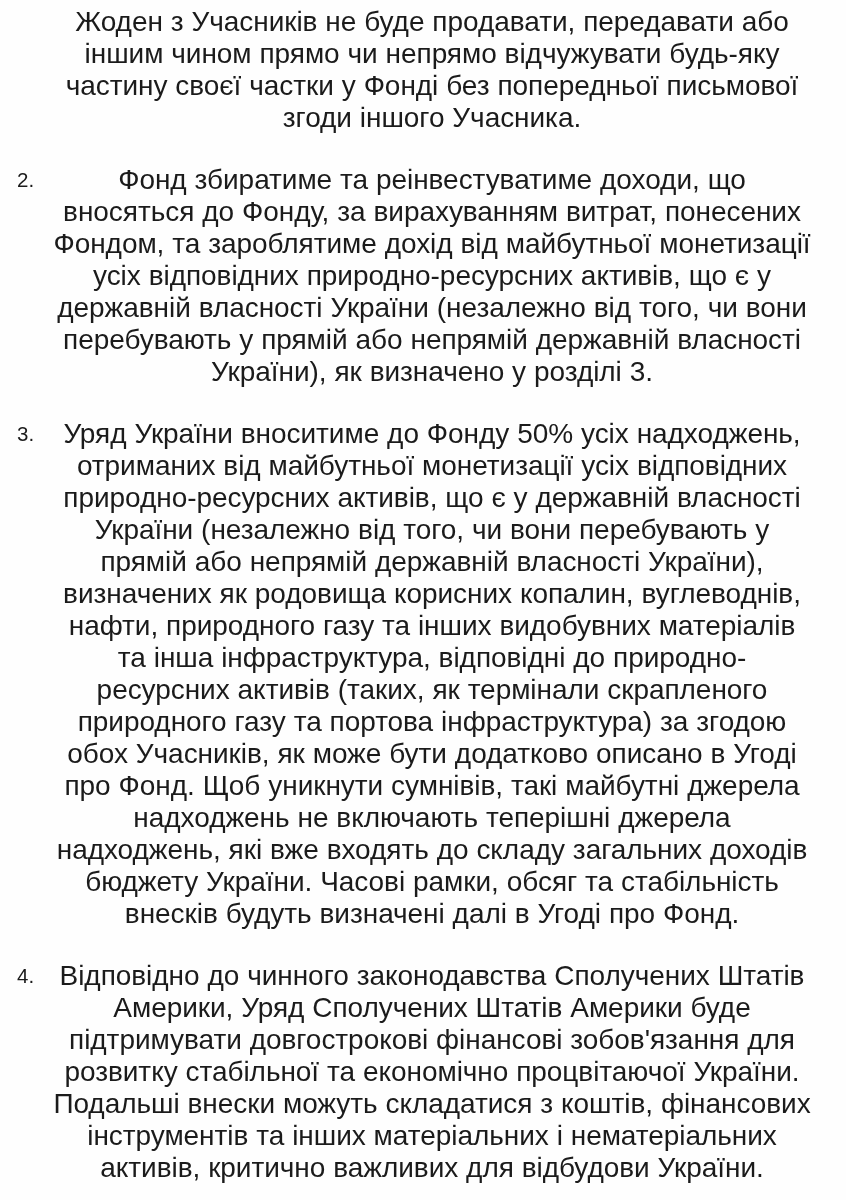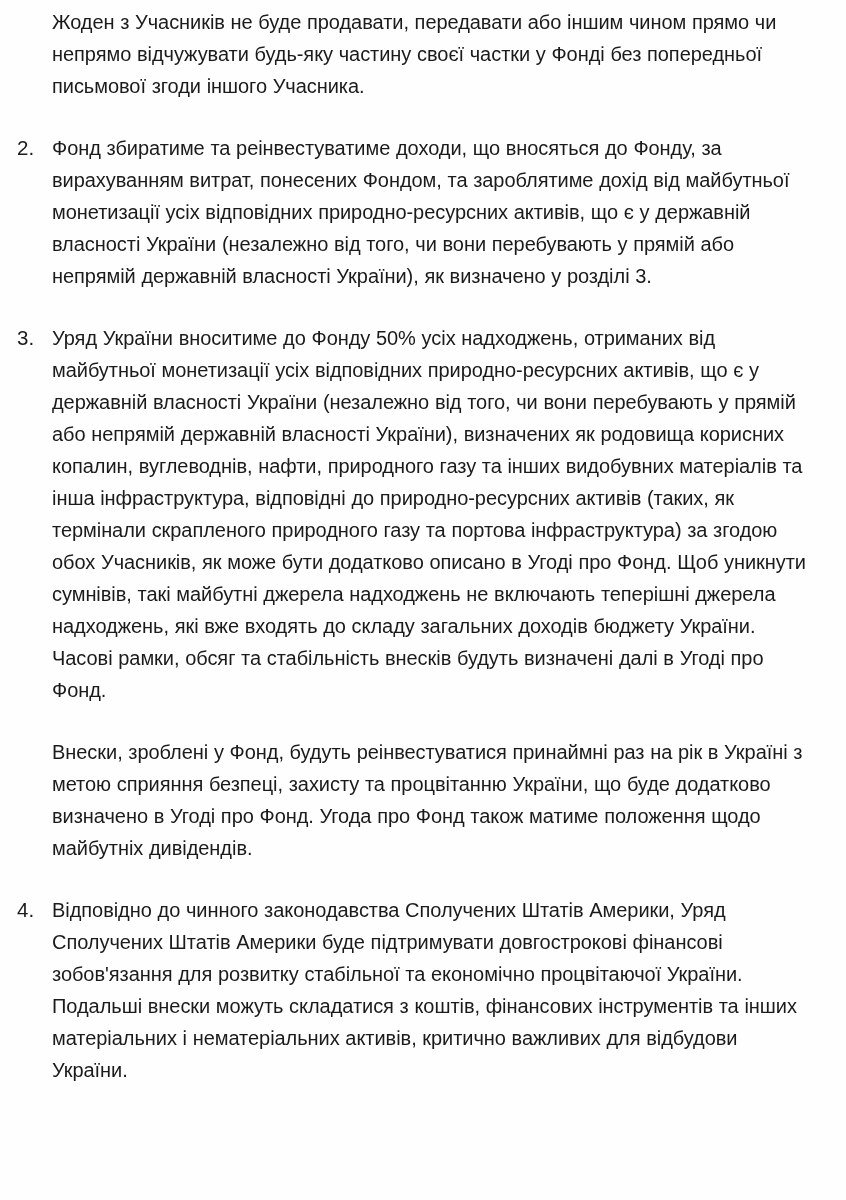--- a/index.html
+++ b/index.html
@@ -48,25 +48,25 @@
     top: 0;
     width: 30px;
     font-size: 20.5px;
     line-height: 32px;
     color: #1b1b1b;
     text-align: left;
     white-space: nowrap;
   }
 
   .para {
-    font-size: 20px;
+    font-size: 28px;
     line-height: 32px;
     color: #1b1b1b;
     margin: 0;
-    text-align: left;
+    text-align: center;
     letter-spacing: -0.05px;
     word-spacing: 0.2px;
     hyphens: none;
   }
 
   
   .clause + .clause {
     margin-top: 30px;
   }
   .para + .para {
@@ -86,20 +86,19 @@
       <div class="clause no-marker">
         <p class="para">Жоден з Учасників не буде продавати, передавати або іншим чином прямо чи непрямо відчужувати будь-яку частину своєї частки у Фонді без попередньої письмової згоди іншого Учасника.</p>
       </div>
       <div class="clause">
         <div class="clause-marker">2.</div>
         <p class="para">Фонд збиратиме та реінвестуватиме доходи, що вносяться до Фонду, за вирахуванням витрат, понесених Фондом, та зароблятиме дохід від майбутньої монетизації усіх відповідних природно-ресурсних активів, що є у державній власності України (незалежно від того, чи вони перебувають у прямій або непрямій державній власності України), як визначено у розділі 3.</p>
       </div>
       <div class="clause">
         <div class="clause-marker">3.</div>
         <p class="para">Уряд України вноситиме до Фонду 50% усіх надходжень, отриманих від майбутньої монетизації усіх відповідних природно-ресурсних активів, що є у державній власності України (незалежно від того, чи вони перебувають у прямій або непрямій державній власності України), визначених як родовища корисних копалин, вуглеводнів, нафти, природного газу та інших видобувних матеріалів та інша інфраструктура, відповідні до природно-ресурсних активів (таких, як термінали скрапленого природного газу та портова інфраструктура) за згодою обох Учасників, як може бути додатково описано в Угоді про Фонд. Щоб уникнути сумнівів, такі майбутні джерела надходжень не включають теперішні джерела надходжень, які вже входять до складу загальних доходів бюджету України. Часові рамки, обсяг та стабільність внесків будуть визначені далі в Угоді про Фонд.</p>
-        <p class="para">Внески, зроблені у Фонд, будуть реінвестуватися принаймні раз на рік в Україні з метою сприяння безпеці, захисту та процвітанню України, що буде додатково визначено в Угоді про Фонд. Угода про Фонд також матиме положення щодо майбутніх дивідендів.</p>
       </div>
       <div class="clause">
         <div class="clause-marker">4.</div>
         <p class="para">Відповідно до чинного законодавства Сполучених Штатів Америки, Уряд Сполучених Штатів Америки буде підтримувати довгострокові фінансові зобов'язання для розвитку стабільної та економічно процвітаючої України. Подальші внески можуть складатися з коштів, фінансових інструментів та інших матеріальних і нематеріальних активів, критично важливих для відбудови України.</p>
       </div>
     </div>
 </div>
 
 </body></html>

